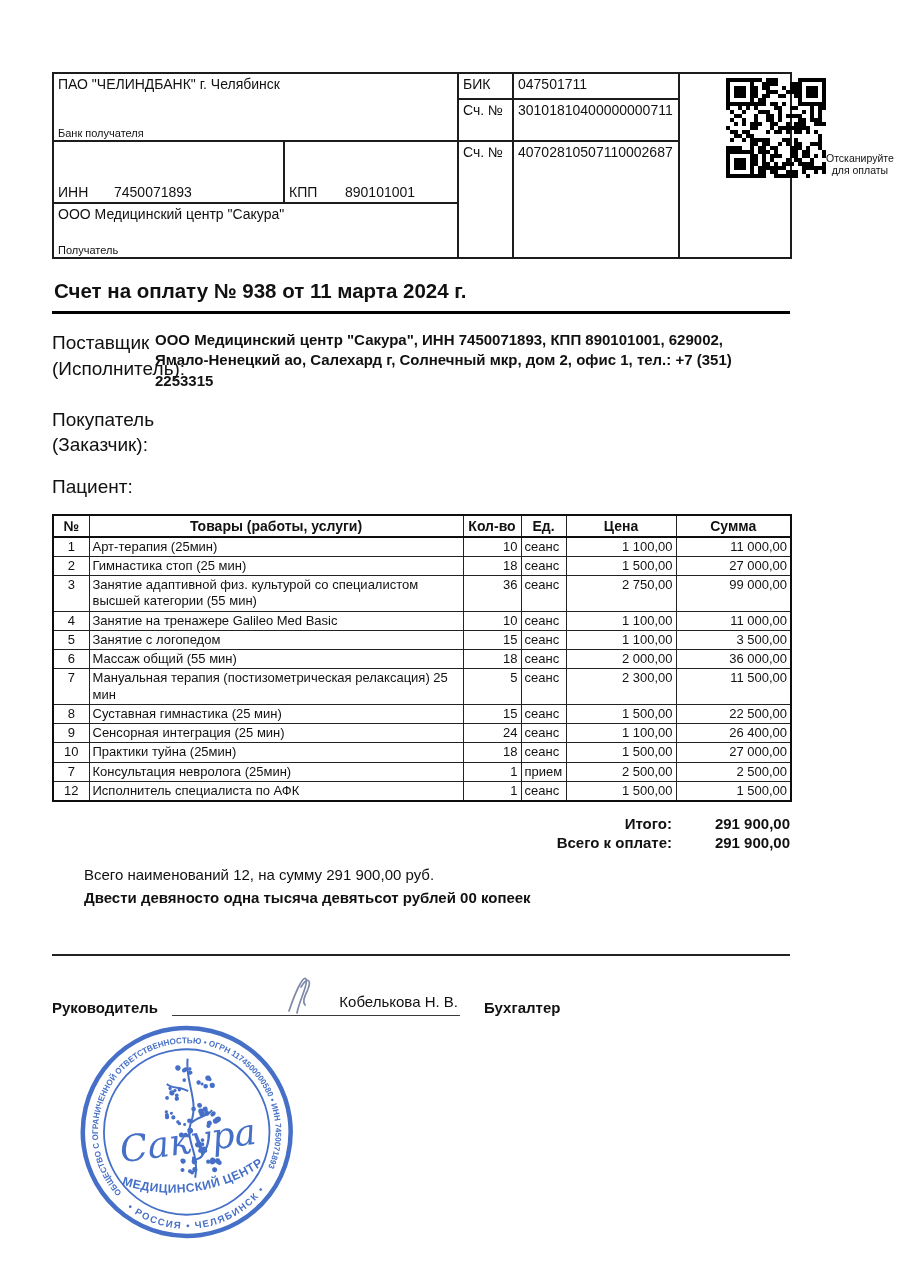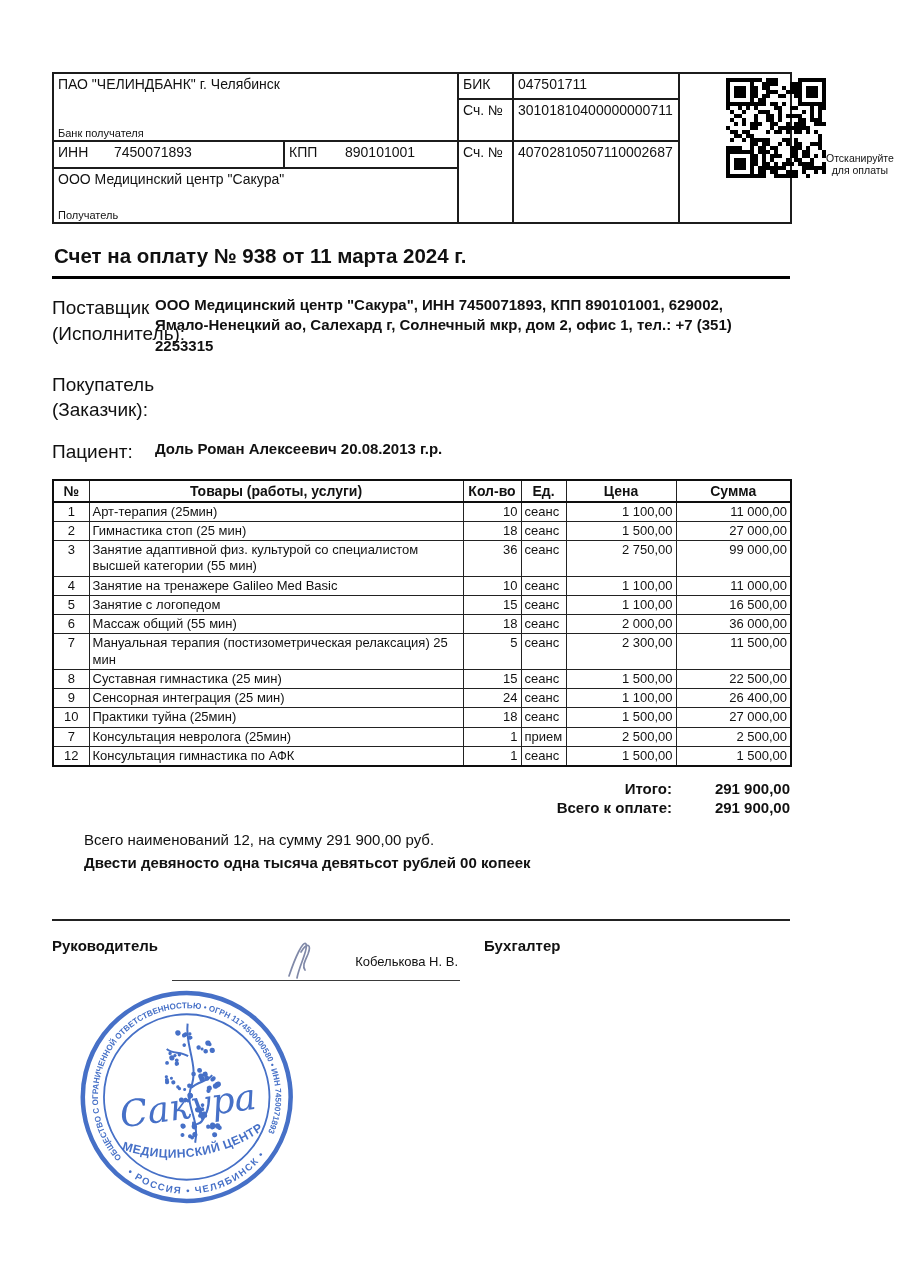--- a/index.html
+++ b/index.html
@@ -13,21 +13,21 @@
   .page{position:relative;width:905px;height:1280px;background:#fff;overflow:hidden;}
   .content{margin-left:52px;padding-top:72px;width:738px;}
 
   
   .bank-table{border-collapse:collapse;table-layout:fixed;width:738px;}
   .bank-table td{border:2px solid var(--line);font-size:14px;padding:2px 4px;vertical-align:top;}
   .bank-cell{position:relative;}
   .cell-caption{position:absolute;left:4px;bottom:1px;font-size:11px;}
   .label-cell{font-size:14.5px;}
   .value-cell{font-size:14.5px;}
-  .kv .k{display:inline-block;min-width:42px;}
+  .kv .k{display:inline-block;min-width:42px;margin-top:40px;}
   .kv .v{margin-left:14px;}
   .qr-cell{padding:2px 0 2px 0;text-align:center;}
   .qr-wrap{display:flex;flex-direction:row;align-items:center;height:100%;margin-left:42px;}
   .qr{margin-top:2px;line-height:0;}
   .qr-caption{margin-top:auto;margin-bottom:2px;font-size:10.5px;line-height:1.15;text-align:center;width:104px;}
 
   
   .title{margin:20px 0 0 2px;font-size:20.5px;font-weight:bold;}
   .rule-thick{margin-top:8px;height:3px;background:#000;}
   .rule-thin{margin-top:46px;height:2px;background:#222;}
@@ -52,27 +52,27 @@
   .totals{margin-top:12px;}
   .totals-row{display:flex;justify-content:flex-end;line-height:19px;}
   .t-label{font-size:15px;font-weight:bold;text-align:right;}
   .t-value{width:118px;font-size:15px;font-weight:bold;text-align:right;}
 
   
   .summary{margin-top:12px;font-size:15px;line-height:1.4;margin-left:32px;}
   .summary .words{margin-top:2px;}
 
   
-  .sig-row{display:flex;align-items:flex-start;margin-top:16px;}
+  .sig-row{display:flex;align-items:flex-end;margin-top:16px;}
   .sig-label{font-size:15px;font-weight:bold;padding-bottom:3px;white-space:nowrap;}
   .sig-line{position:relative;height:44px;border-bottom:1.8px solid #3a3a3a;}
   .sig-line-1{width:288px;margin:0 10px 3px 14px;}
   .sig-line-2{flex:1;margin:0 0 3px 14px;}
   .lbl2{margin-left:14px;}
-  .sig-name{position:absolute;right:2px;bottom:11px;font-size:13px;white-space:nowrap;}
+  .sig-name{position:absolute;right:2px;bottom:5px;font-size:15px;white-space:nowrap;}
   .scribble{position:absolute;left:38%;bottom:-2px;}
 
   
   .stamp{width:222px;margin:2px 0 0 24px;transform:rotate(-8deg);opacity:.9;}
   .st-stroke{stroke:var(--stamp-blue);}
   .st-fill{fill:var(--stamp-blue);}
   .st-ring{fill:var(--stamp-blue);font-weight:bold;font-family:"Liberation Sans",sans-serif;}
   .st-name{fill:var(--stamp-blue);font-family:"DejaVu Serif",serif;font-style:italic;font-size:36px;}
   .st-sub{fill:var(--stamp-blue);font-weight:bold;font-family:"Liberation Sans",sans-serif;letter-spacing:.5px;}
 </style>
@@ -384,21 +384,20 @@
     <div class="party-row">
       <div class="party-label">
         <div>Покупатель</div>
         <div>(Заказчик):</div>
       </div>
       <div class="party-value bold"></div>
     </div>
 
     <div class="party-row patient-row">
       <div class="party-label">Пациент:</div>
-      <div class="party-value bold">Доль Роман Алексеевич 20.08.2013 г.р.</div>
     </div>
 
     <table class="items">
       <colgroup>
           <col style="width:36px">
           <col style="width:374px">
           <col style="width:58px">
           <col style="width:45px">
           <col style="width:110px">
           <col style="width:115px">
@@ -445,21 +444,21 @@
             <td class="c-unit">сеанс</td>
             <td class="c-price">1 100,00</td>
             <td class="c-sum">11 000,00</td>
           </tr>
           <tr>
             <td class="c-num">5</td>
             <td class="c-name">Занятие с логопедом</td>
             <td class="c-qty">15</td>
             <td class="c-unit">сеанс</td>
             <td class="c-price">1 100,00</td>
-            <td class="c-sum">16 500,00</td>
+            <td class="c-sum">3 500,00</td>
           </tr>
           <tr>
             <td class="c-num">6</td>
             <td class="c-name">Массаж общий (55 мин)</td>
             <td class="c-qty">18</td>
             <td class="c-unit">сеанс</td>
             <td class="c-price">2 000,00</td>
             <td class="c-sum">36 000,00</td>
           </tr>
           <tr>
@@ -497,21 +496,21 @@
           <tr>
             <td class="c-num">7</td>
             <td class="c-name">Консультация невролога (25мин)</td>
             <td class="c-qty">1</td>
             <td class="c-unit">прием</td>
             <td class="c-price">2 500,00</td>
             <td class="c-sum">2 500,00</td>
           </tr>
           <tr>
             <td class="c-num">12</td>
-            <td class="c-name">Консультация гимнастика по АФК</td>
+            <td class="c-name">Исполнитель специалиста по АФК</td>
             <td class="c-qty">1</td>
             <td class="c-unit">сеанс</td>
             <td class="c-price">1 500,00</td>
             <td class="c-sum">1 500,00</td>
           </tr>
         </tbody>
     </table>
 
     <div class="totals">
       <div class="totals-row">

